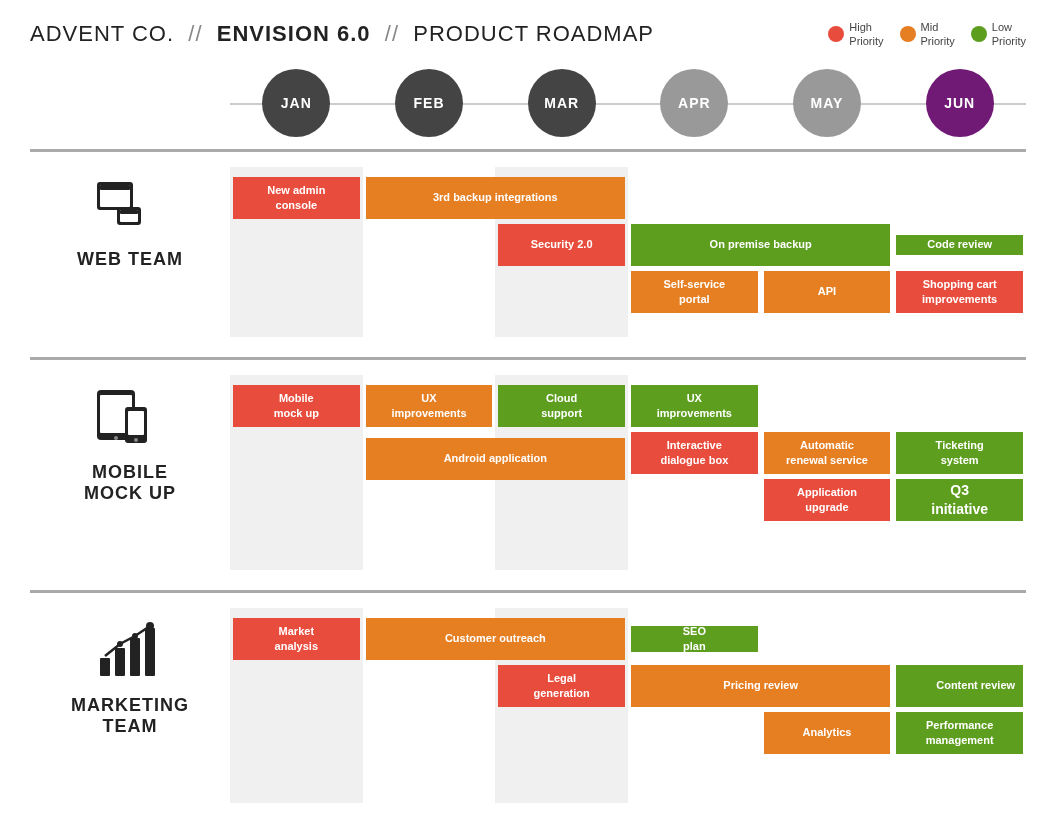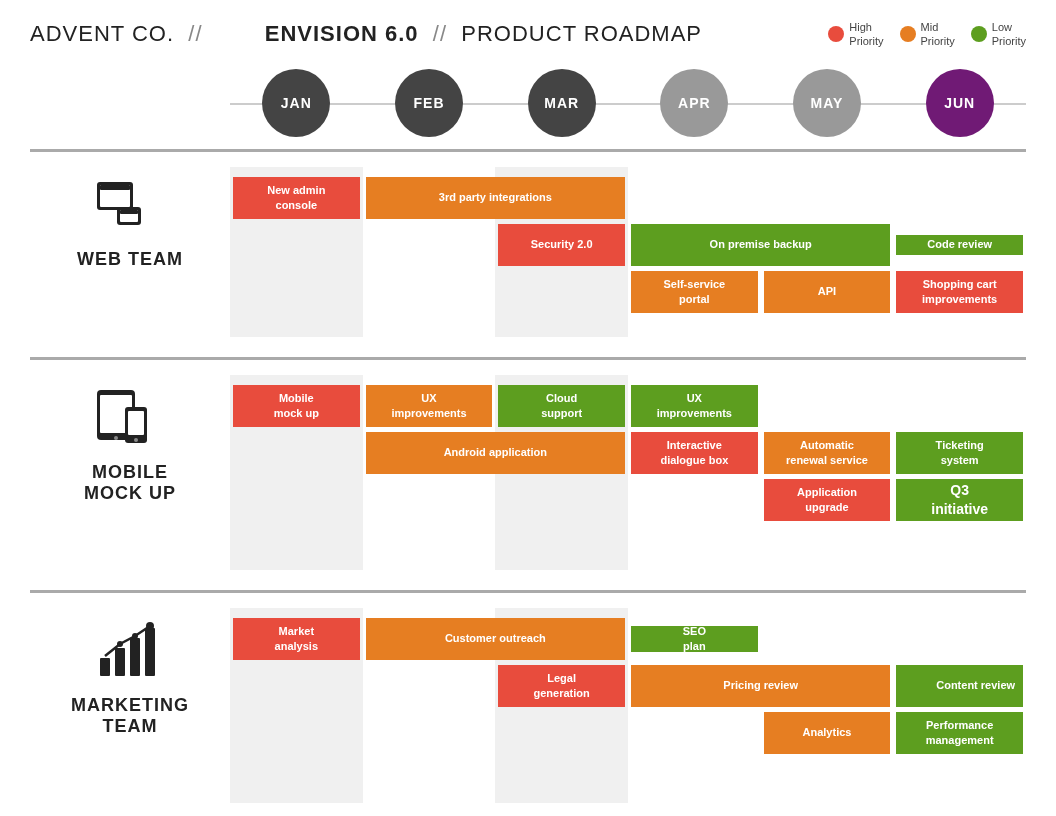--- a/index.html
+++ b/index.html
@@ -25,21 +25,20 @@
       justify-content: space-between;
       margin-bottom: 20px;
     }
     .header-title {
       font-size: 22px;
       letter-spacing: 1px;
       color: #222;
     }
     .header-title .bold {
       font-weight: 900;
-      margin-left: 48px;
     }
     .legend {
       display: flex;
       align-items: flex-end;
       gap: 16px;
     }
     .legend-item {
       display: flex;
       align-items: center;
       gap: 5px;
@@ -201,21 +200,21 @@
 
       <div style="flex:1; position:relative; height:170px;">
 
         <div style="position:absolute; top:0; bottom:0; left:0%; width:16.666%; background:#f0f0f0; z-index:0;"></div>
         <div style="position:absolute; top:0; bottom:0; left:33.333%; width:16.666%; background:#f0f0f0; z-index:0;"></div>
 
         <div style="position:absolute; top:10px; left:0; height:42px; width:16.666%; z-index:2; padding:0 3px;">
           <div class="abs-task red" style="position:relative; width:100%; height:100%; display:flex; align-items:center; justify-content:center; font-size:11px; color:white; font-weight:bold; text-align:center; padding:4px;">New admin<br>console</div>
         </div>
         <div style="position:absolute; top:10px; left:16.666%; height:42px; width:33.333%; z-index:2; padding:0 3px;">
-          <div class="abs-task orange" style="position:relative; width:100%; height:100%; display:flex; align-items:center; justify-content:center; font-size:11px; color:white; font-weight:bold;">3rd party integrations</div>
+          <div class="abs-task orange" style="position:relative; width:100%; height:100%; display:flex; align-items:center; justify-content:center; font-size:11px; color:white; font-weight:bold;">3rd backup integrations</div>
         </div>
 
         <div style="position:absolute; top:57px; left:33.333%; height:42px; width:16.666%; z-index:2; padding:0 3px;">
           <div class="abs-task red" style="position:relative; width:100%; height:100%; display:flex; align-items:center; justify-content:center; font-size:11px; color:white; font-weight:bold;">Security 2.0</div>
         </div>
         <div style="position:absolute; top:57px; left:50%; height:42px; width:33.333%; z-index:2; padding:0 3px;">
           <div class="abs-task green" style="position:relative; width:100%; height:100%; display:flex; align-items:center; justify-content:center; font-size:11px; color:white; font-weight:bold;">On premise backup</div>
         </div>
         <div style="position:absolute; top:57px; left:83.333%; height:42px; width:16.666%; z-index:2; padding:11px 3px;">
           <div class="abs-task green" style="position:relative; width:100%; height:100%; display:flex; align-items:center; justify-content:center; font-size:11px; color:white; font-weight:bold;">Code review</div>
@@ -260,21 +259,21 @@
         <div style="position:absolute; top:10px; left:16.666%; height:42px; width:16.666%; z-index:2; padding:0 3px;">
           <div class="abs-task orange" style="position:relative; width:100%; height:100%; display:flex; align-items:center; justify-content:center; font-size:11px; color:white; font-weight:bold; text-align:center;">UX<br>improvements</div>
         </div>
         <div style="position:absolute; top:10px; left:33.333%; height:42px; width:16.666%; z-index:2; padding:0 3px;">
           <div class="abs-task green" style="position:relative; width:100%; height:100%; display:flex; align-items:center; justify-content:center; font-size:11px; color:white; font-weight:bold; text-align:center;">Cloud<br>support</div>
         </div>
         <div style="position:absolute; top:10px; left:50%; height:42px; width:16.666%; z-index:2; padding:0 3px;">
           <div class="abs-task green" style="position:relative; width:100%; height:100%; display:flex; align-items:center; justify-content:center; font-size:11px; color:white; font-weight:bold; text-align:center;">UX<br>improvements</div>
         </div>
 
-        <div style="position:absolute; top:57px; left:16.666%; height:42px; width:33.333%; z-index:2; padding:0 3px;">
+        <div style="position:absolute; top:63px; left:16.666%; height:42px; width:33.333%; z-index:2; padding:0 3px;">
           <div class="abs-task orange" style="position:relative; width:100%; height:100%; display:flex; align-items:center; justify-content:center; font-size:11px; color:white; font-weight:bold;">Android application</div>
         </div>
         <div style="position:absolute; top:57px; left:50%; height:42px; width:16.666%; z-index:2; padding:0 3px;">
           <div class="abs-task red" style="position:relative; width:100%; height:100%; display:flex; align-items:center; justify-content:center; font-size:11px; color:white; font-weight:bold; text-align:center;">Interactive<br>dialogue box</div>
         </div>
         <div style="position:absolute; top:57px; left:66.666%; height:42px; width:16.666%; z-index:2; padding:0 3px;">
           <div class="abs-task orange" style="position:relative; width:100%; height:100%; display:flex; align-items:center; justify-content:center; font-size:11px; color:white; font-weight:bold; text-align:center;">Automatic<br>renewal service</div>
         </div>
         <div style="position:absolute; top:57px; left:83.333%; height:42px; width:16.666%; z-index:2; padding:0 3px;">
           <div class="abs-task green" style="position:relative; width:100%; height:100%; display:flex; align-items:center; justify-content:center; font-size:11px; color:white; font-weight:bold; text-align:center;">Ticketing<br>system</div>

